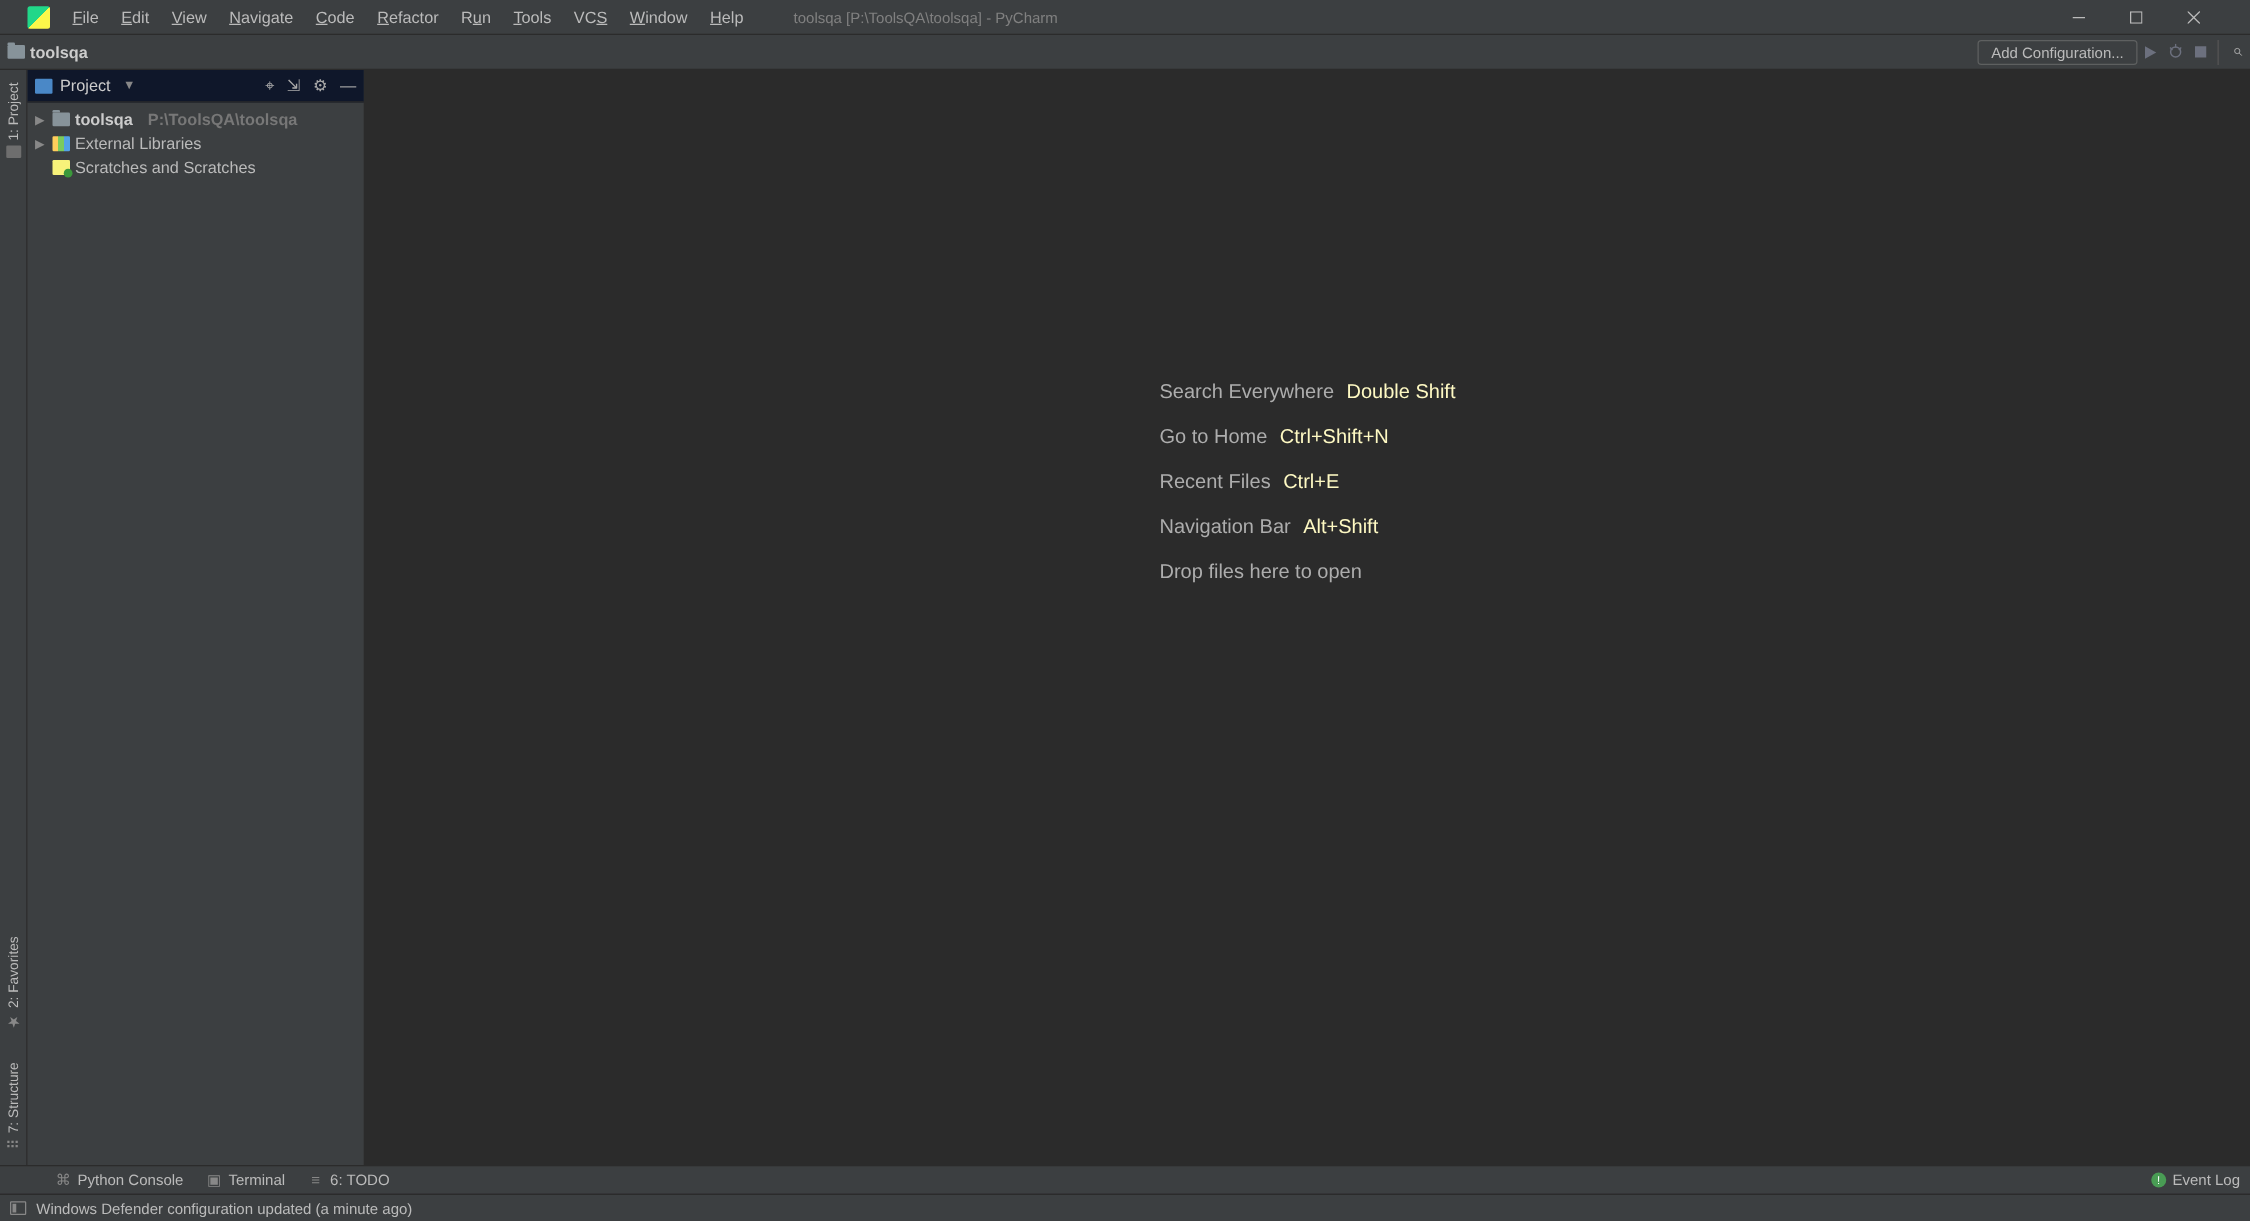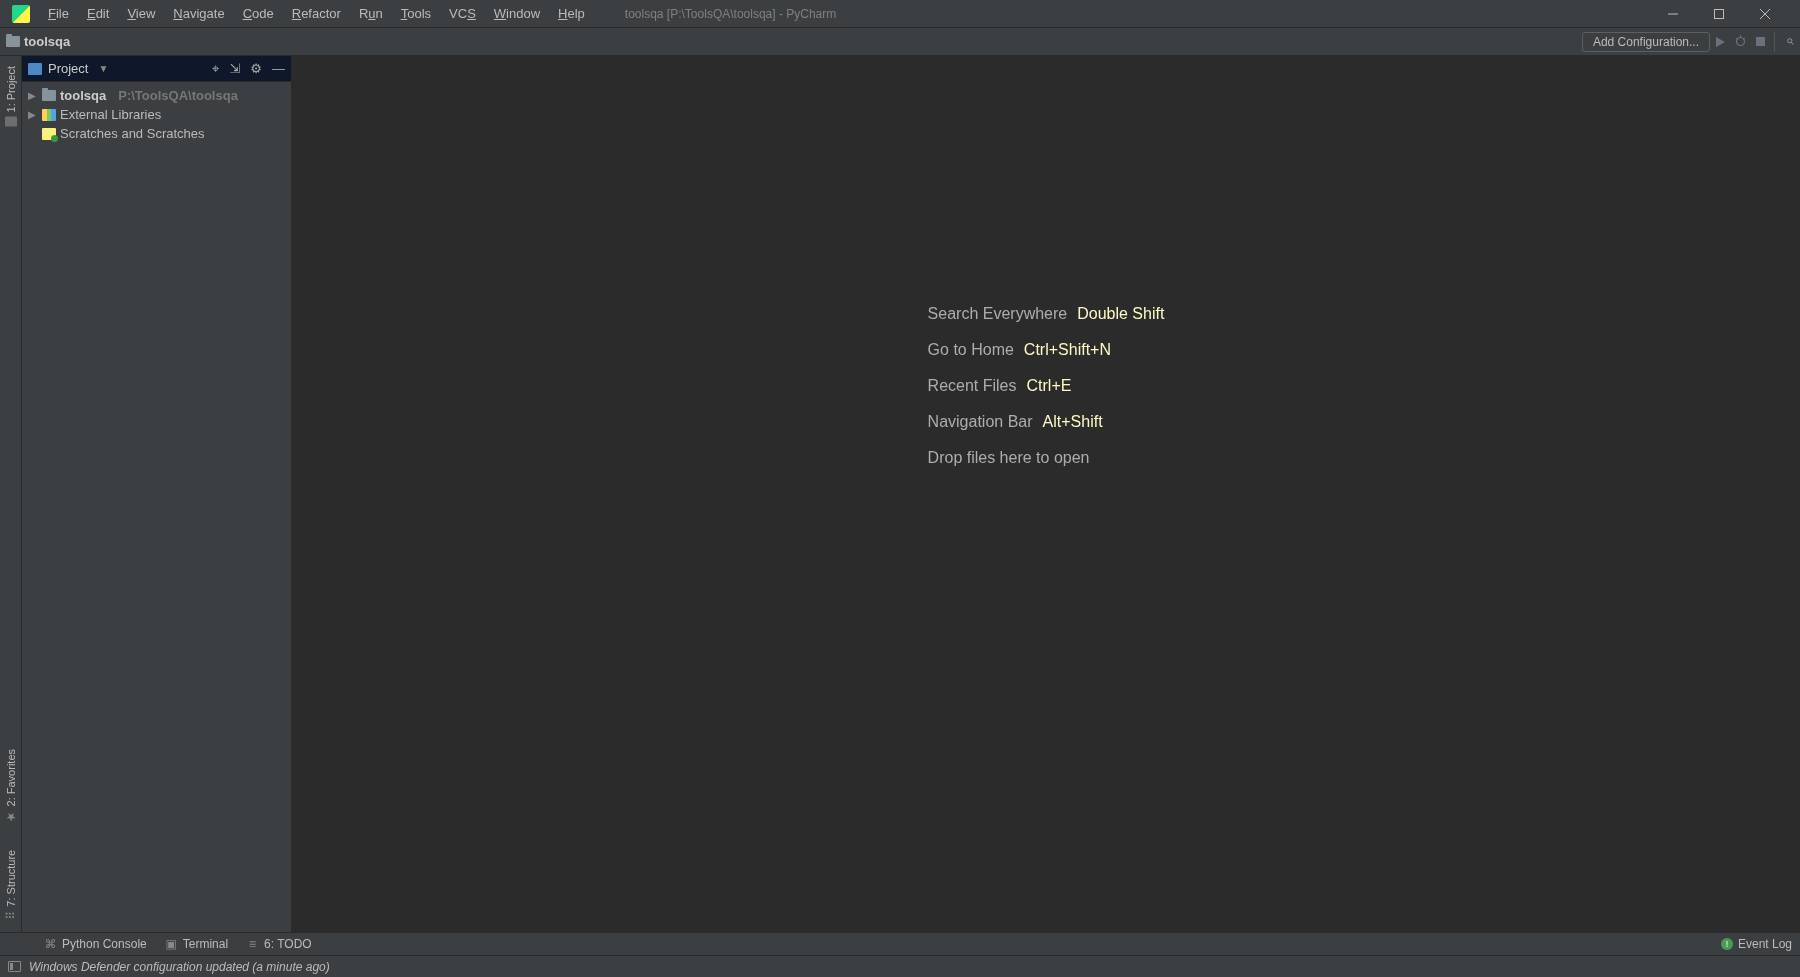--- a/index.html
+++ b/index.html
@@ -12,21 +12,21 @@
   flex-direction: column;
 }
 
 
 .menu-bar {
   height: 28px;
   background: #3c3f41;
   border-bottom: 1px solid #2b2b2b;
   display: flex;
   align-items: center;
-  padding: 0 12px;
+  padding: 0 22px;
   gap: 2px;
 }
 .app-icon {
   width: 18px; height: 18px;
   background: linear-gradient(135deg, #21d789 0%, #21d789 50%, #fcf84a 50%, #fcf84a 100%);
   border-radius: 2px;
   margin-right: 8px;
 }
 .menu-item {
   padding: 3px 8px;
@@ -211,21 +211,20 @@
 .status-bar {
   height: 22px;
   background: #3c3f41;
   border-top: 1px solid #2b2b2b;
   display: flex;
   align-items: center;
   padding: 0 8px;
   gap: 8px;
   font-size: 12px;
   color: #bbbbbb;
-  font-style: italic;
 }
 .toolwin-icon { width: 13px; height: 11px; border: 1px solid #888; border-radius: 1px; position: relative; }
 .toolwin-icon::before { content:""; position:absolute; left:1px; top:1px; width:3px; height:7px; background:#888; }
 </style>
 </head>
 <body>
 
 <div class="menu-bar">
   <div class="app-icon"></div>
   <div class="menu-item"><span class="mn">F</span><span>ile</span></div>

